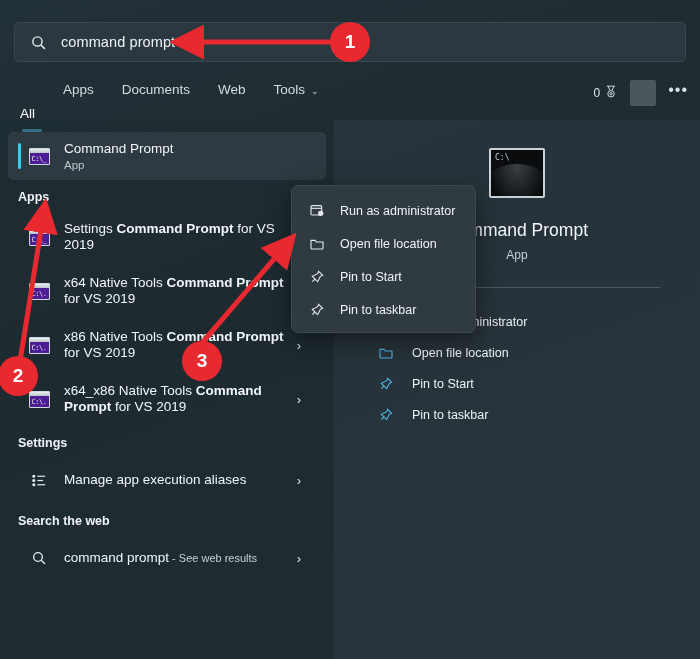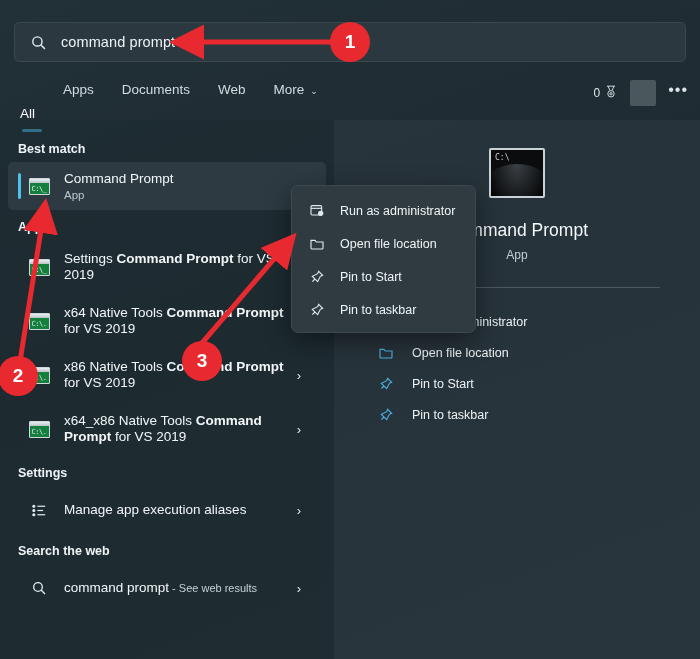--- a/index.html
+++ b/index.html
@@ -189,21 +189,21 @@
     text-align: center;
     color: #e3eaed;
     font-size: 13px;
     margin-right: 18px;
   }
   .row.two-line { height: 54px; }
 
   
   .cmd-icon {
     width: 21px; height: 17px;
-    background: #15803d;
+    background: #4c1d95;
     border: 1px solid #cfd8dc;
     border-radius: 1px;
     position: relative;
     overflow: hidden;
   }
   .cmd-icon::before {
     content: "";
     position: absolute;
     left: 0; right: 0; top: 0;
     height: 4px;
@@ -385,21 +385,21 @@
     <div class="tab">
       <span>Apps</span>
     </div>
     <div class="tab">
       <span>Documents</span>
     </div>
     <div class="tab">
       <span>Web</span>
     </div>
     <div class="tab">
-      <span>More</span>
+      <span>Tools</span>
       <span class="chev">⌄</span>
     </div>
   </div>
 
   <div class="header-right">
     <div class="rewards">
       <span>0</span>
       <span>
         <svg width="14" height="14" viewBox="0 0 24 24" fill="none" stroke="#dfe7ea" stroke-width="1.6">
           <path d="M7 2 L10 9 M17 2 L14 9 M5 2 h14"></path>
@@ -407,21 +407,20 @@
           <circle cx="12" cy="15" r="2"></circle>
         </svg>
       </span>
     </div>
     <div class="avatar"></div>
     <div class="ellipsis">•••</div>
   </div>
 
   <div class="results">
 
-    <div class="section-head">Best match</div>
 
     <div class="row selected">
       <div class="row-icon">
         <div class="cmd-icon">
             <span class="glyph">C:\_</span>
           </div>
       </div>
       <div class="row-text">
         <div class="title">Command Prompt</div>
         <div class="sub">App</div>

